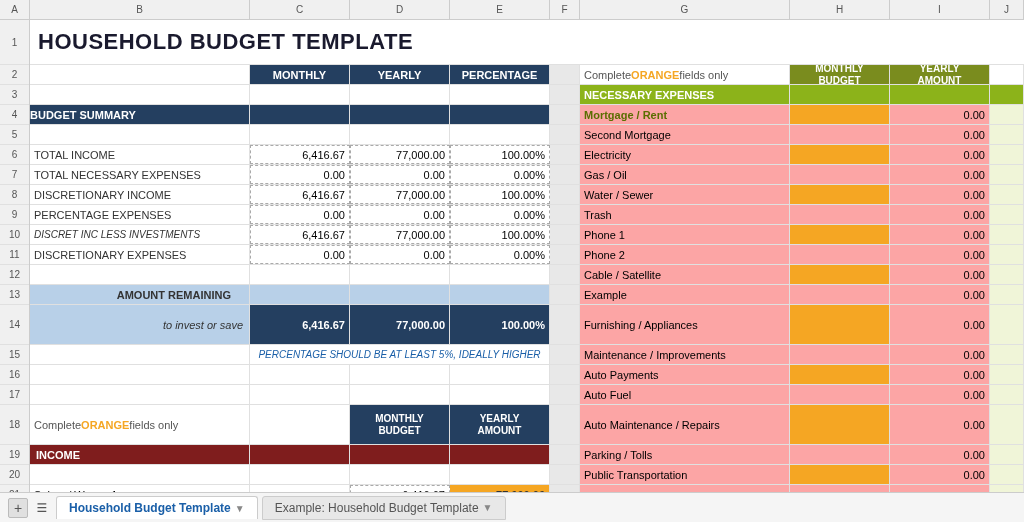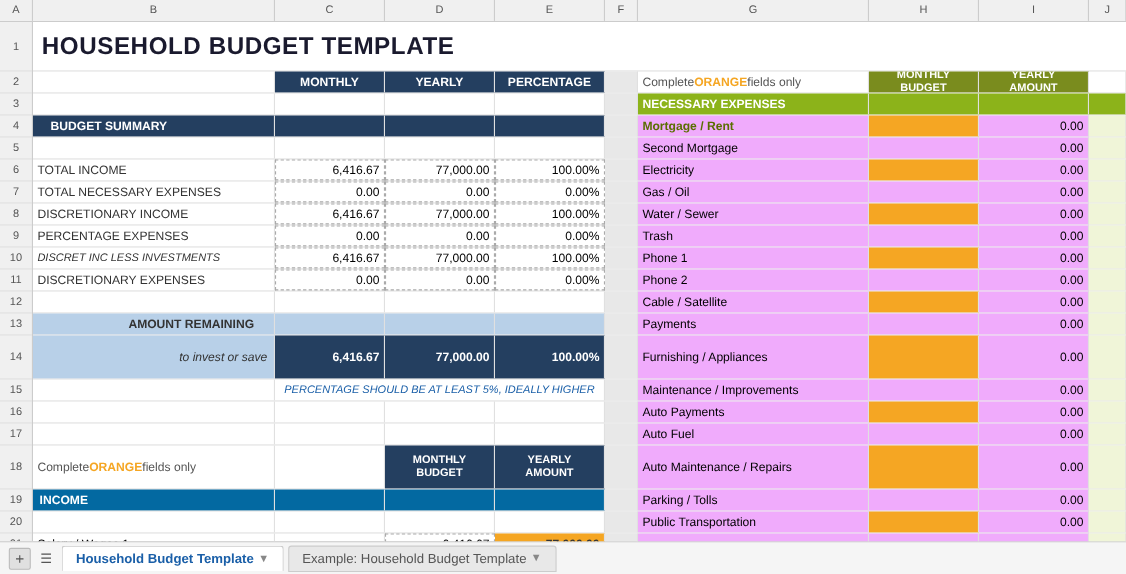--- a/index.html
+++ b/index.html
@@ -174,28 +174,28 @@
     }
 
     
     .orange-input {
       background: #f5a623;
       color: #333;
     }
 
     
     .income-header {
-      background: #0369a1;
+      background: #7f1d1d;
       color: white;
       font-weight: bold;
     }
 
     
     .light-green-bg {
-      background: #f0abfc;
+      background: #fca5a5;
     }
 
     
     .bottom-tabs {
       height: 30px;
       background: #f5f5f5;
       border-top: 1px solid #ccc;
       display: flex;
       align-items: center;
       padding: 0 8px;
@@ -340,21 +340,21 @@
           <div class="cell col-d"></div>
           <div class="cell col-e"></div>
           <div class="cell col-f divider-col"></div>
           <div class="cell col-g necessary-header" style="font-size:11px; font-weight:bold;">NECESSARY EXPENSES</div>
           <div class="cell col-h necessary-header"></div>
           <div class="cell col-i necessary-header"></div>
           <div class="cell" style="flex:1; background:#8cb31a;"></div>
         </div>
 
         <div class="grid-row row-4">
-          <div class="cell col-b section-header" style="padding-left:16px;">BUDGET SUMMARY</div>
+          <div class="cell col-b section-header" style="padding-left:0;">BUDGET SUMMARY</div>
           <div class="cell col-c section-header"></div>
           <div class="cell col-d section-header"></div>
           <div class="cell col-e section-header"></div>
           <div class="cell col-f divider-col"></div>
           <div class="cell col-g light-green-bg" style="font-weight:bold; color:#5a6e00;">Mortgage / Rent</div>
           <div class="cell col-h orange-input"></div>
           <div class="cell col-i light-green-bg text-right">0.00</div>
           <div class="cell" style="flex:1; background:#f0f5d8;"></div>
         </div>
 
@@ -453,21 +453,21 @@
           <div class="cell col-i light-green-bg text-right">0.00</div>
           <div class="cell" style="flex:1; background:#f0f5d8;"></div>
         </div>
 
         <div class="grid-row row-standard">
           <div class="cell col-b amount-remaining-label" style="font-weight:bold; justify-content:flex-end; padding-right:18px;">AMOUNT REMAINING</div>
           <div class="cell col-c amount-remaining-label"></div>
           <div class="cell col-d amount-remaining-label"></div>
           <div class="cell col-e amount-remaining-label"></div>
           <div class="cell col-f divider-col"></div>
-          <div class="cell col-g light-green-bg">Payments</div>
+          <div class="cell col-g light-green-bg">Example</div>
           <div class="cell col-h light-green-bg"></div>
           <div class="cell col-i light-green-bg text-right">0.00</div>
           <div class="cell" style="flex:1; background:#f0f5d8;"></div>
         </div>
 
         <div class="grid-row" style="height:40px;">
           <div class="cell col-b amount-remaining-label" style="justify-content:flex-end; padding-right:6px; font-style:italic;">to invest or save</div>
           <div class="cell col-c amount-remaining-value text-right">6,416.67</div>
           <div class="cell col-d amount-remaining-value text-right">77,000.00</div>
           <div class="cell col-e amount-remaining-value text-right" style="font-weight:bold;">100.00%</div>

